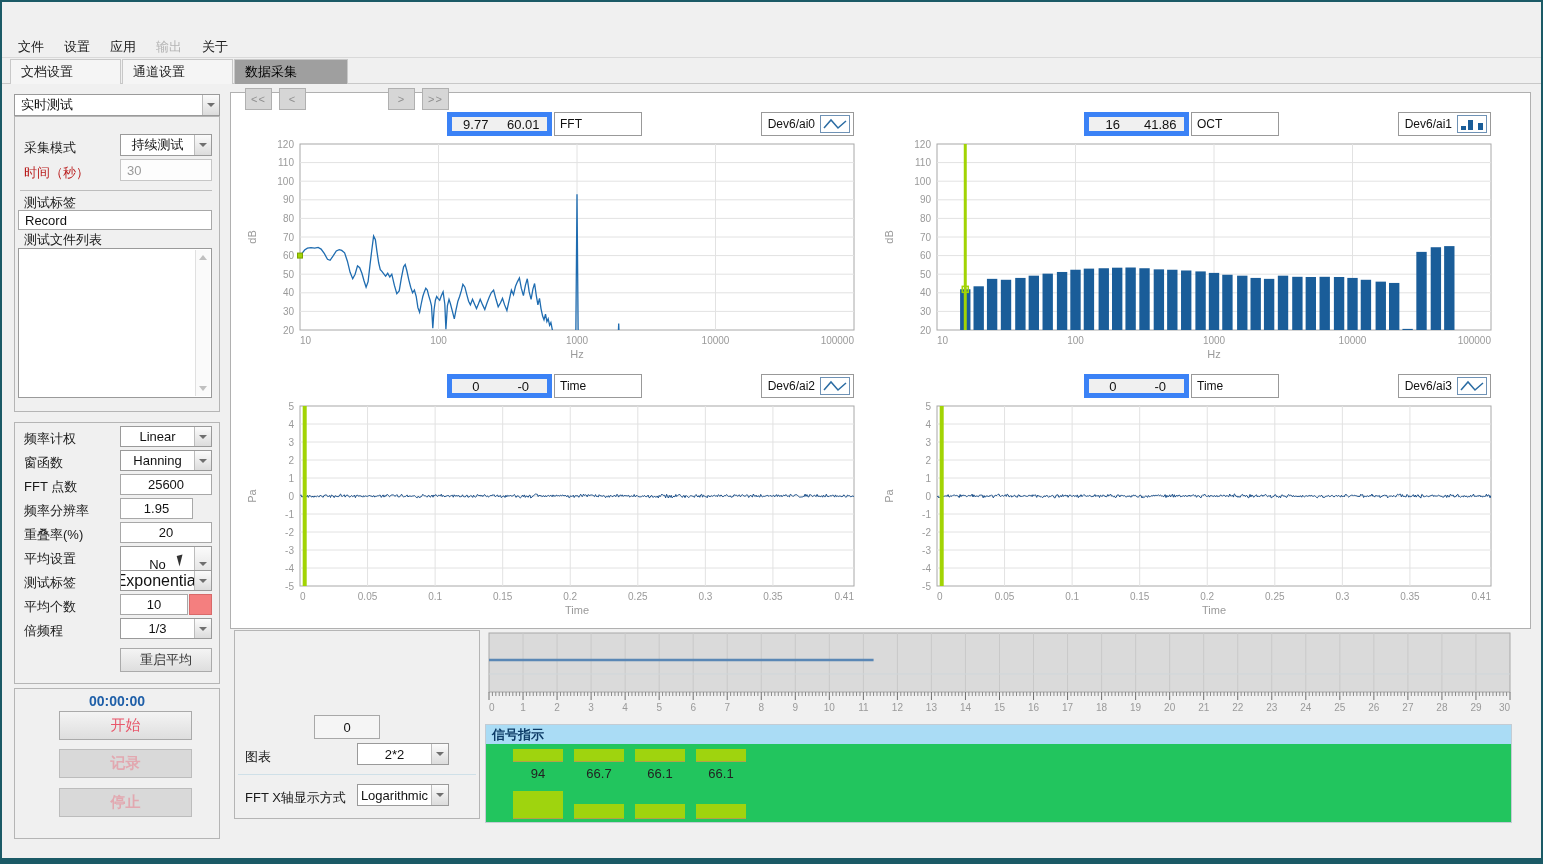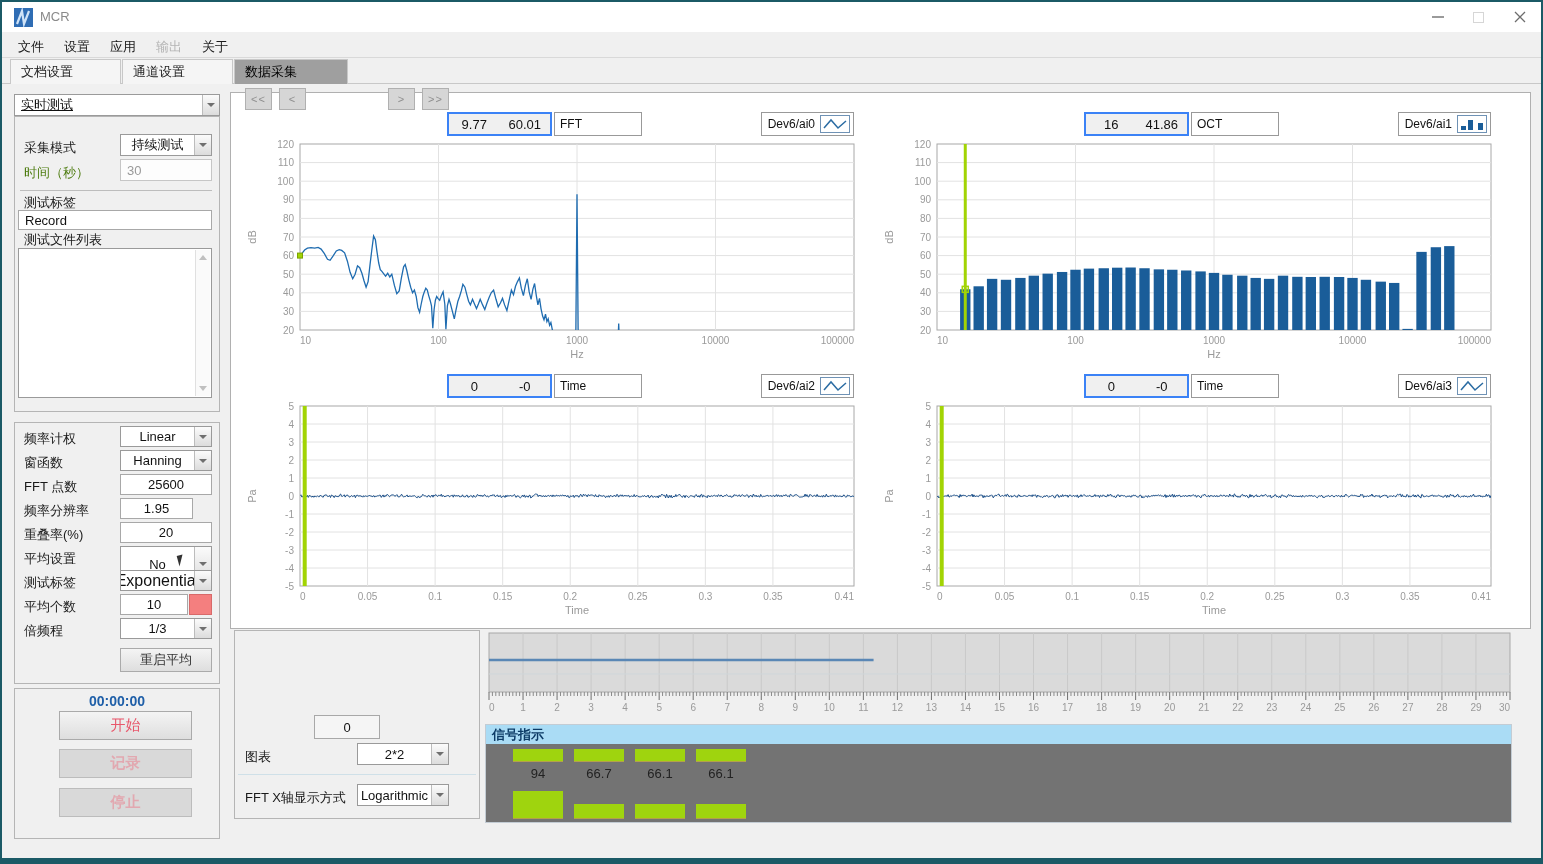--- a/index.html
+++ b/index.html
@@ -16,89 +16,71 @@
   .menuitem{position:absolute;top:4px;font-size:13px;color:#1a1a1a;padding:2px 6px;}
   .menuitem.disabled{color:#b4b4b4;}
   
   .tabbar{position:absolute;left:0;top:56px;right:0;height:26px;background:#f0f0f0;border-bottom:1px solid #c8c8c8;}
   .tab{position:absolute;top:1px;height:25px;background:#f5f5f5;border:1px solid #c8c8c8;border-bottom:none;
        font-size:13px;color:#222;display:flex;align-items:center;padding-left:10px;}
   .tab.active{background:#9f9f9f;color:#000;}
   
   .combo{position:absolute;background:#fff;border:1px solid #9a9a9a;display:flex;align-items:stretch;font-size:13px;color:#111;}
   .combo .val{flex:1;display:flex;align-items:center;justify-content:center;overflow:hidden;white-space:nowrap;}
-  .combo .val.left{justify-content:flex-start;padding-left:6px;text-decoration:underline;}
+  .combo .val.left{justify-content:flex-start;padding-left:6px;}
   .combo .dd{width:17px;background:linear-gradient(#fbfbfb,#dcdcdc);border-left:1px solid #bcbcbc;
              display:flex;align-items:center;justify-content:center;}
   .arr{width:0;height:0;border-left:4px solid transparent;border-right:4px solid transparent;border-top:4px solid #6f6f6f;}
   .inp{position:absolute;background:#fff;border:1px solid #a8a8a8;font-size:13px;color:#111;
        display:flex;align-items:center;justify-content:center;}
   .inp.left{justify-content:flex-start;padding-left:6px;}
   .inp.dis{color:#9a9a9a;border-color:#c6c6c6;background:#fdfdfd;}
   .lbl{position:absolute;font-size:13px;color:#1a1a1a;white-space:nowrap;}
-  .lbl.dis{color:#4d7c0f;}
+  .lbl.dis{color:#b91c1c;}
   .groupbox{position:absolute;border:1px solid #b5b5b5;background:#f0f0f0;}
   .btn{position:absolute;background:linear-gradient(#f4f4f4,#dedede);border:1px solid #aaaaaa;
        display:flex;align-items:center;justify-content:center;font-size:14px;color:#333;}
   .btn.dis{background:#d9d9d9;border-color:#bcbcbc;}
   
   .chartpanel{position:absolute;left:228px;top:90px;width:1301px;height:537px;background:#ffffff;border:1px solid #b0b0b0;}
   .chart{position:absolute;}
   .chead{position:absolute;left:0;top:0;right:0;height:26px;}
-  .readout{position:absolute;left:205px;top:0;width:105px;height:24px;background:#f0f0f0;border:2px solid #3b82f6;
+  .readout{position:absolute;left:205px;top:0;width:105px;height:24px;background:#f0f0f0;border:5px solid #3b82f6;
            display:flex;font-size:13px;color:#111;}
   .readout span{flex:1;display:flex;align-items:center;justify-content:center;}
   .ctype{position:absolute;left:312px;top:0;width:88px;height:24px;background:#fff;border:1px solid #999;
          font-size:12px;color:#111;display:flex;align-items:center;padding-left:5px;}
   .chan{position:absolute;right:8px;top:0;height:24px;border:1px solid #999;background:#fff;
         display:flex;align-items:center;font-size:12px;color:#111;padding:0 3px 0 6px;}
   .cicon{margin-left:5px;border:1px solid #6f92b5;display:flex;align-items:center;justify-content:center;width:30px;height:18px;background:#fff;}
   .cplot{position:absolute;left:0;top:26px;right:0;bottom:0;}
   svg text.tick{font-size:10px;fill:#9a9a9a;font-family:"Liberation Sans",sans-serif;}
   svg text.axl{font-size:11px;fill:#9a9a9a;font-family:"Liberation Sans",sans-serif;}
   
   .bottombox{position:absolute;left:232px;top:628px;width:246px;height:189px;background:#f0f0f0;border:1px solid #b5b5b5;}
   .pagerbtn{position:absolute;top:86px;width:27px;height:22px;background:#d6d6d6;border:1px solid #b0b0b0;
             color:#8f8f8f;font-size:11px;display:flex;align-items:center;justify-content:center;letter-spacing:1px;}
   .timelinebox{position:absolute;left:485px;top:630px;width:1025px;height:86px;}
-  .signalpanel{position:absolute;left:483px;top:722px;width:1027px;height:99px;background:#737373;border:1px solid #c3ccd4;}
+  .signalpanel{position:absolute;left:483px;top:722px;width:1027px;height:99px;background:#22c55e;border:1px solid #c3ccd4;}
   .sighead{position:absolute;left:0;top:0;right:0;height:19px;background:#aadcf5;color:#0d3b66;
            font-size:13px;font-weight:bold;display:flex;align-items:center;padding-left:6px;}
   .sigbar{position:absolute;width:50px;background:#9fd40e;border-bottom:1px solid #b3a14a;}
   .sigval{position:absolute;width:50px;text-align:center;font-size:13px;color:#222;}
   .timer{position:absolute;left:12px;width:206px;text-align:center;font-size:14px;font-weight:bold;}
   .hr{position:absolute;height:1px;background:#bdbdbd;}
   .listbox{position:absolute;background:#fff;border:1px solid #9a9a9a;}
   .sb{position:absolute;right:1px;top:1px;bottom:1px;width:15px;border-left:1px solid #e0e0e0;background:#fafafa;}
   .sbarr{position:absolute;left:3px;width:0;height:0;border-left:4.5px solid transparent;border-right:4.5px solid transparent;}
   .mousecur{position:absolute;width:0;height:0;border-left:6px solid #333;border-bottom:11px solid transparent;transform:rotate(-15deg);}
 </style>
 </head>
 <body>
 
 <div id="win">
 
-  <div class="titlebar">
-    <svg class="applogo" viewBox="0 0 19 19">
-      <rect x="0" y="0" width="19" height="19" fill="#2f6db4"></rect>
-      <path d="M3 16 L8 3 L10 16 L15 3" stroke="#cfe3f7" stroke-width="2.2" fill="none"></path>
-    </svg>
-    <span class="apptitle">MCR</span>
-    <div class="winbtn" style="right:86px">
-      <div style="width:12px;height:2px;background:#9a9a9a"></div>
-    </div>
-    <div class="winbtn" style="right:46px">
-      <div style="width:11px;height:11px;border:1px solid #d6d6d6"></div>
-    </div>
-    <div class="winbtn" style="right:4px">
-      <svg width="12" height="12">
-          <path d="M1 1 L11 11 M11 1 L1 11" stroke="#6d6d6d" stroke-width="1.3"></path>
-        </svg>
-    </div>
-  </div>
 
   <div class="menubar">
     <span class="menuitem" style="left:10px">文件</span>
     <span class="menuitem" style="left:56px">设置</span>
     <span class="menuitem" style="left:102px">应用</span>
     <span class="menuitem disabled" style="left:148px">输出</span>
     <span class="menuitem" style="left:194px">关于</span>
   </div>
 
   <div class="tabbar">

